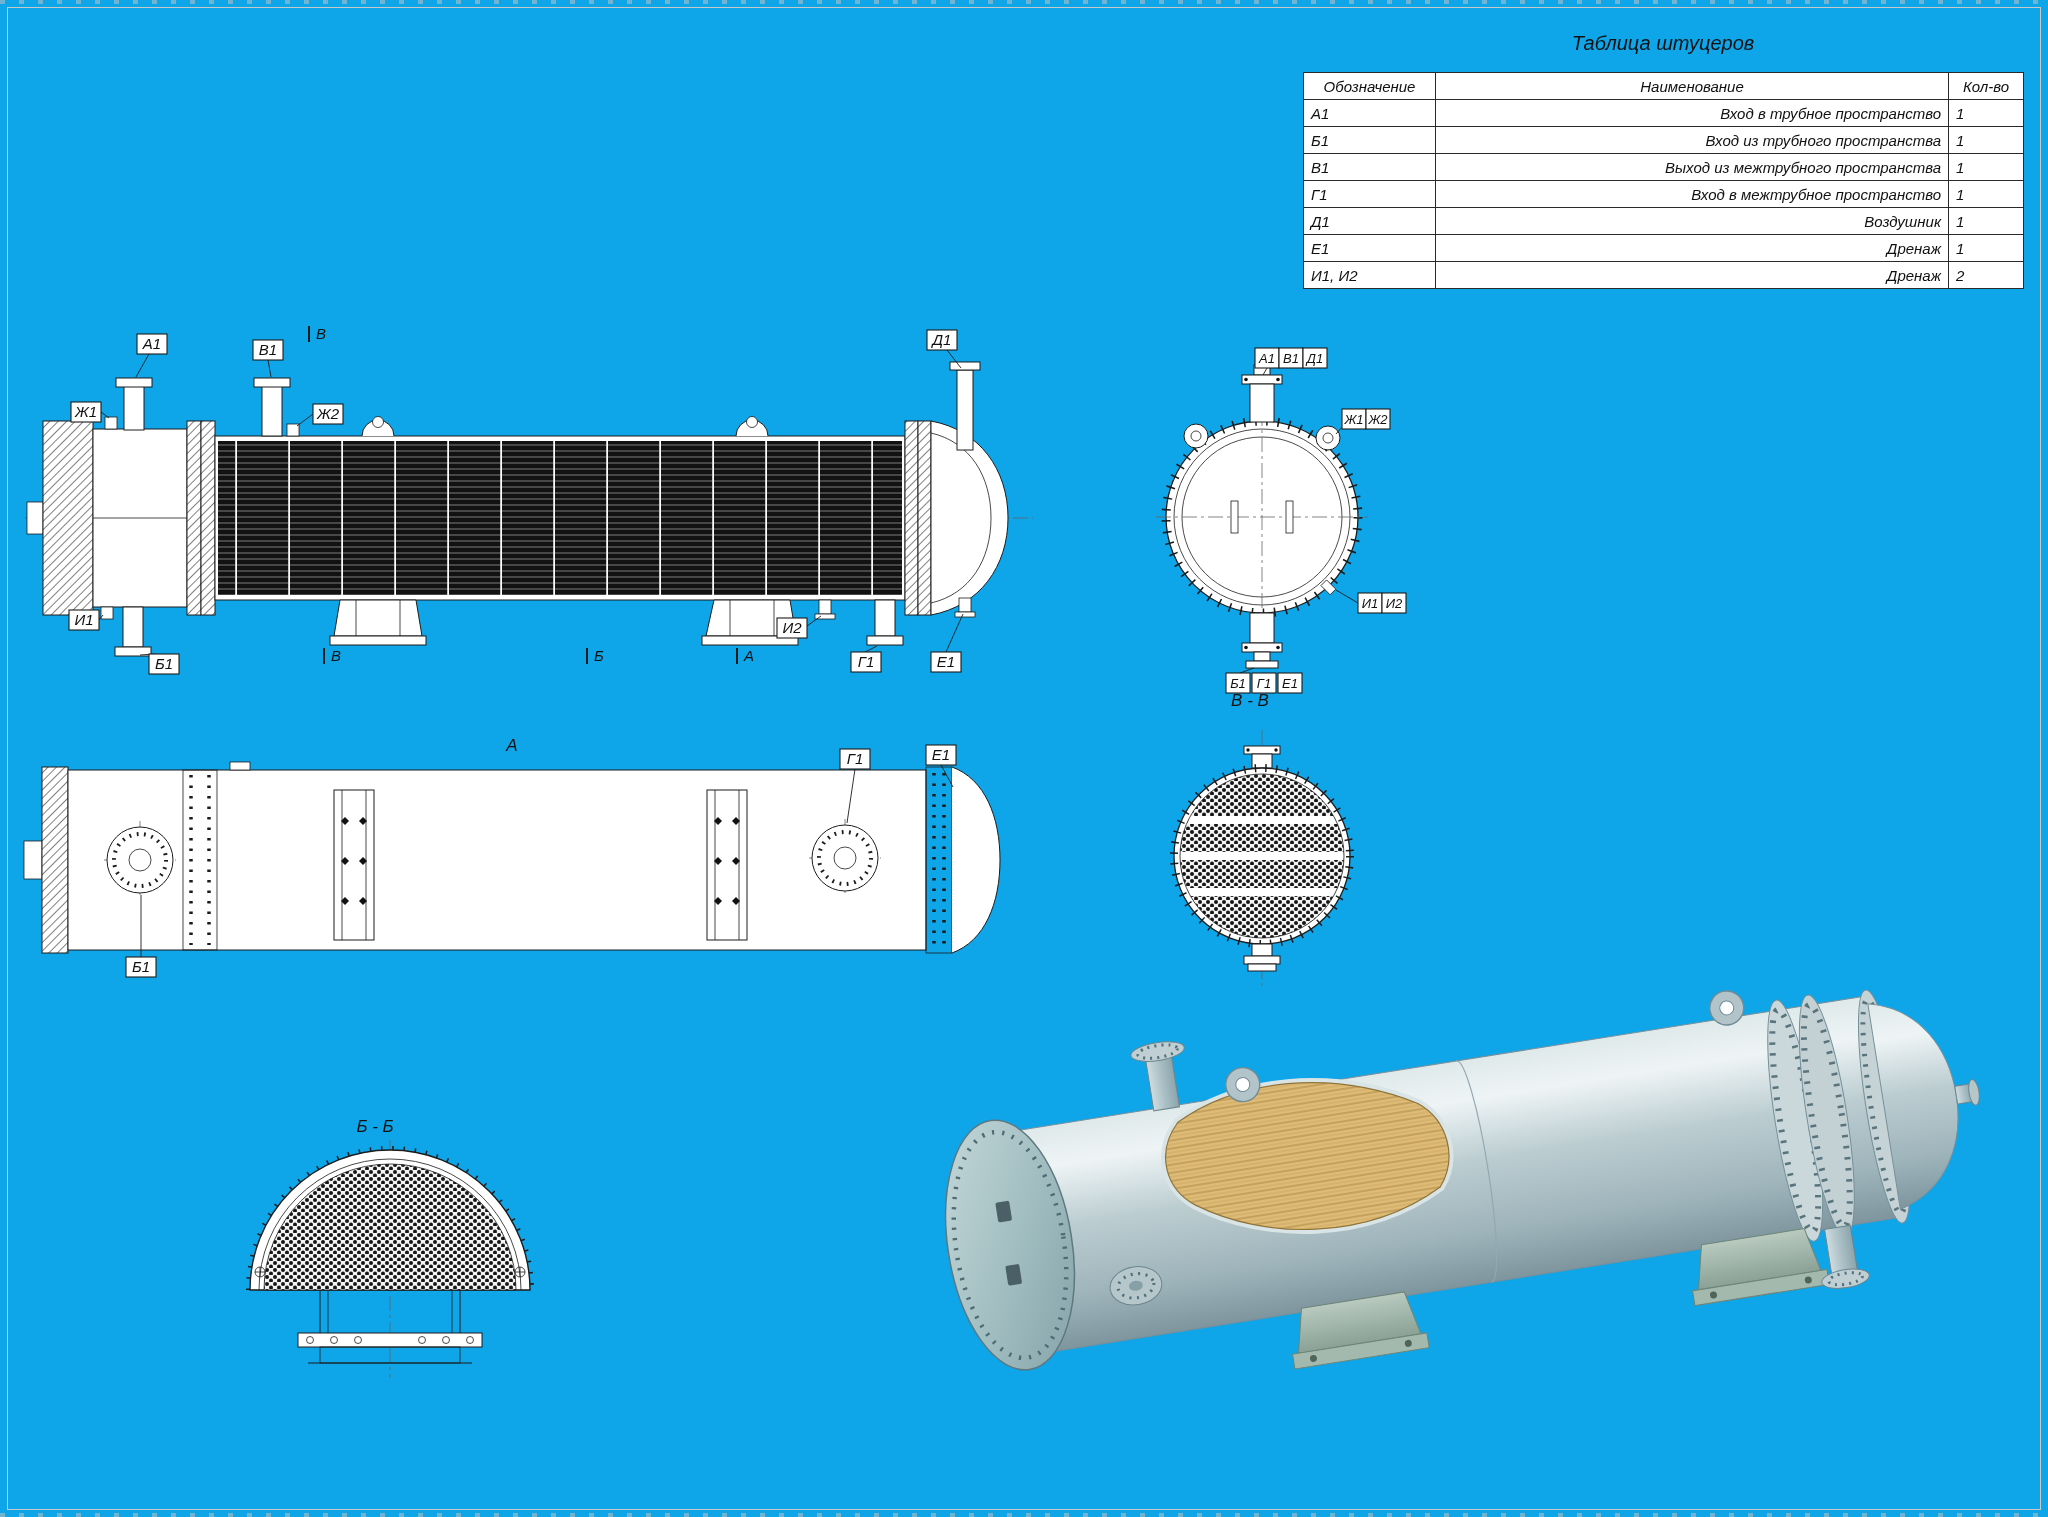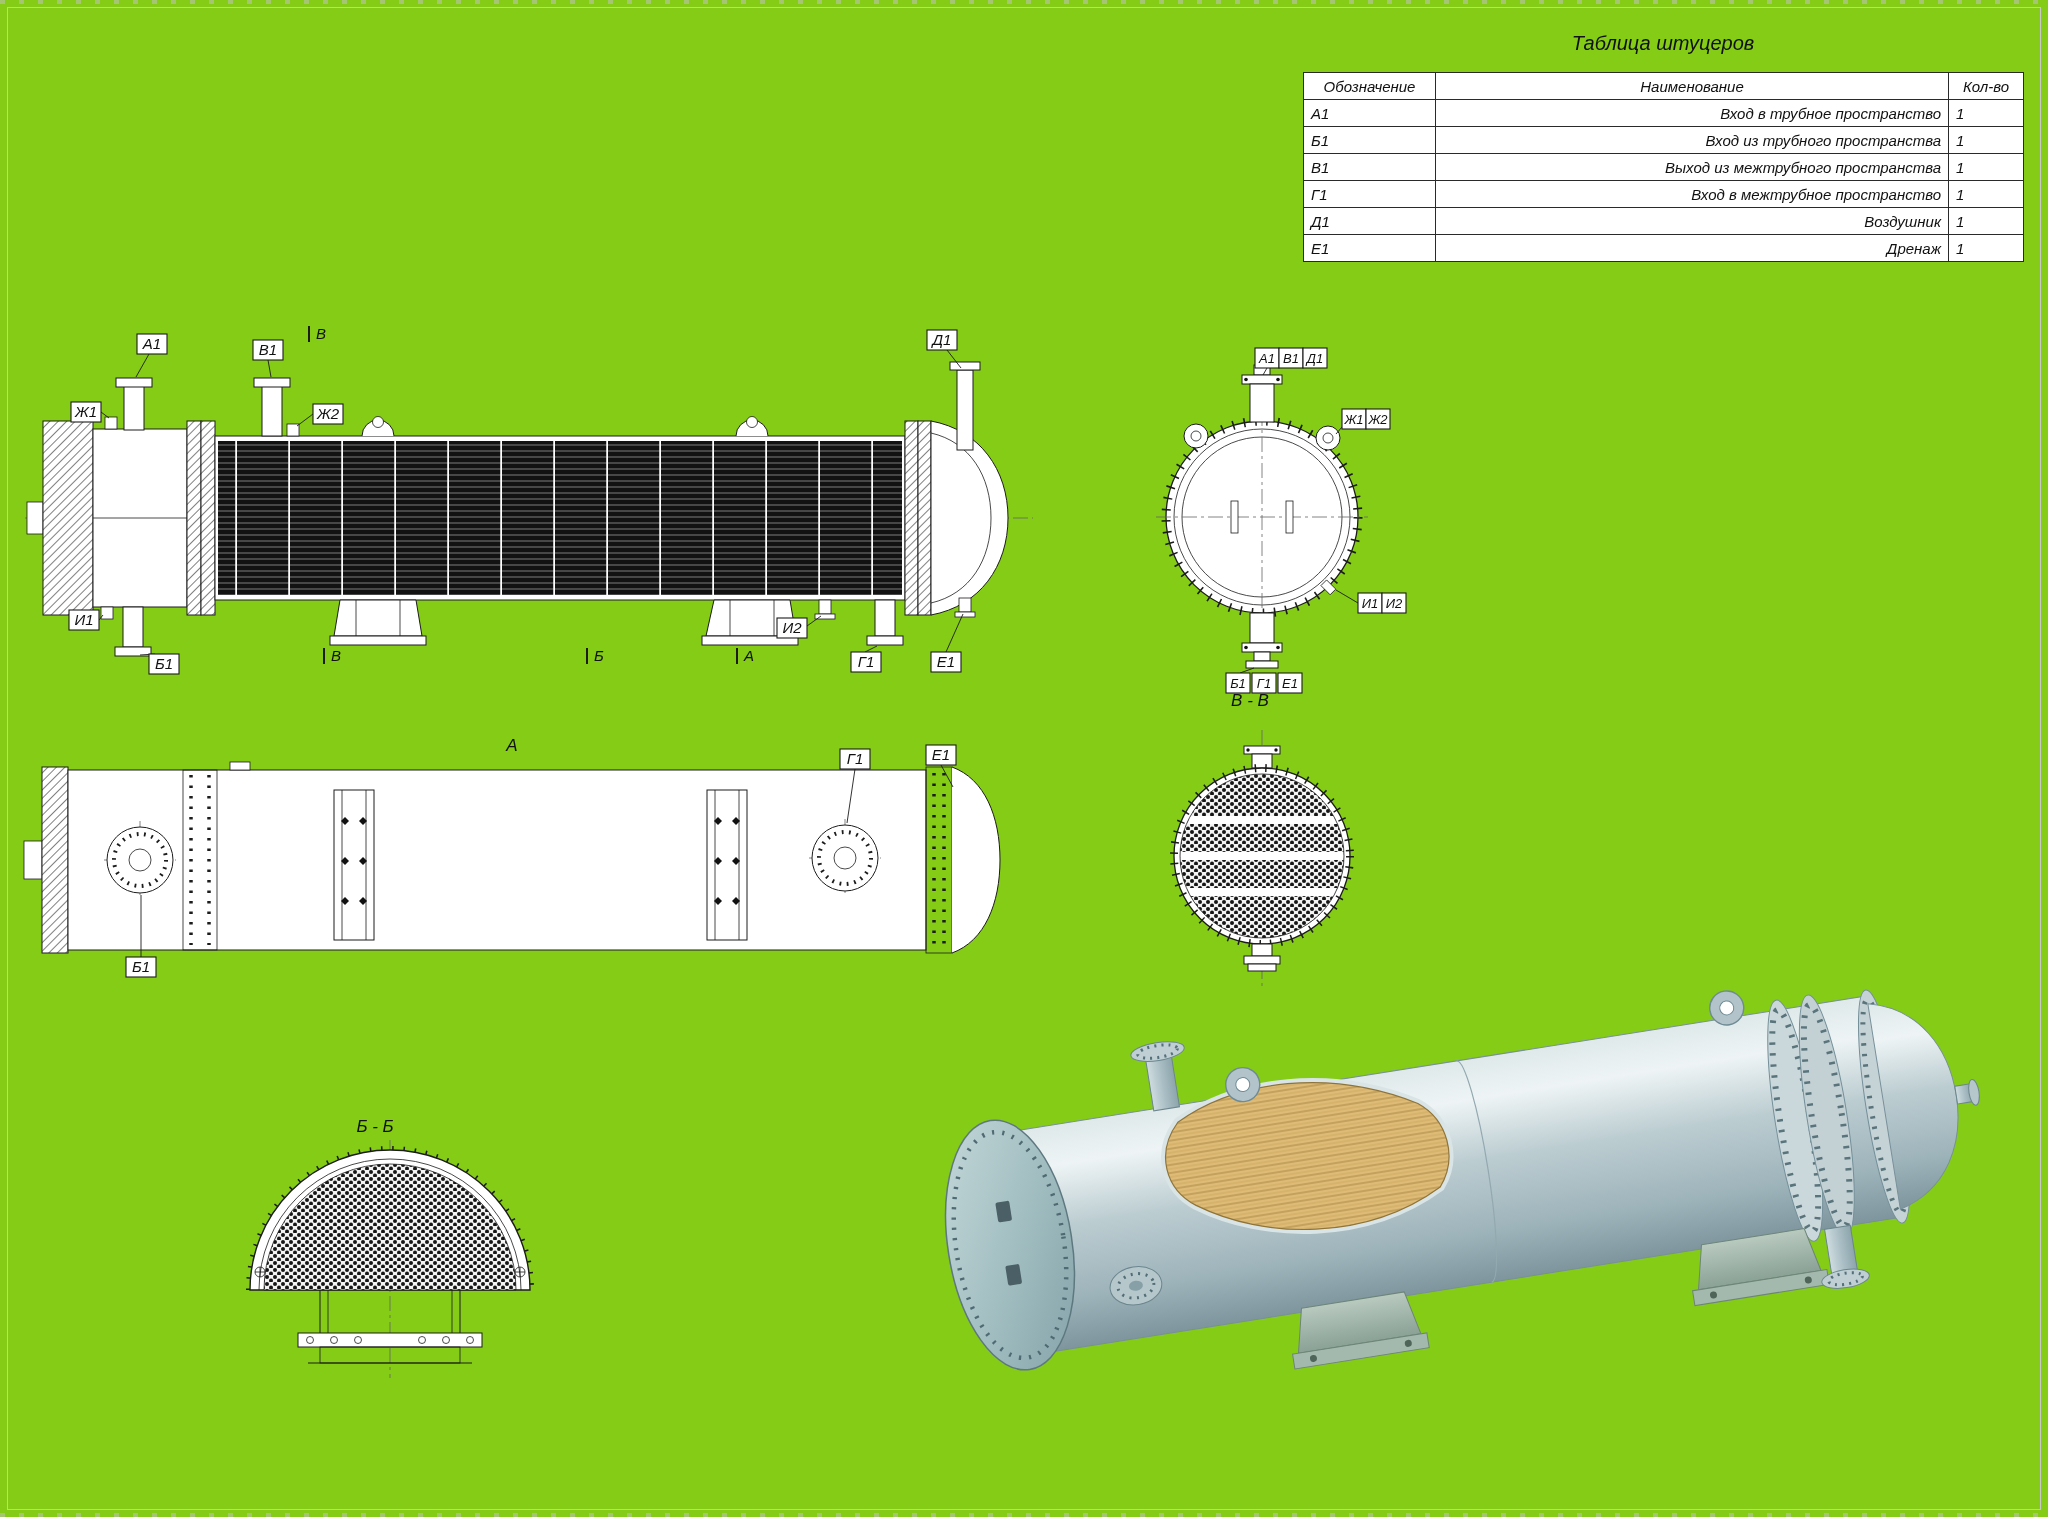--- a/index.html
+++ b/index.html
@@ -1,16 +1,16 @@
 <!DOCTYPE html>
 <html><head>
 <meta charset="utf-8">
 <style>
   html,body{margin:0;padding:0;background:#e9e9e9;}
-  .page{position:relative;width:2048px;height:1517px;background:#84cc16;overflow:hidden;
+  .page{position:relative;width:2048px;height:1517px;background:#0ea5e9;overflow:hidden;
         font-family:"Liberation Sans",sans-serif;}
   .frame{position:absolute;inset:7px;border:1px solid #c8c8c8;pointer-events:none;}
   .edge-ticks{position:absolute;left:0;right:0;height:4px;
         background:repeating-linear-gradient(90deg,#c0c0c0 0 5px,transparent 5px 19px);opacity:.55;}
   .edge-ticks.top{top:0}.edge-ticks.bottom{bottom:0}
 
   .tbl-title{position:absolute;left:1303px;top:32px;width:720px;text-align:center;
         font:italic 20px "Liberation Sans",sans-serif;color:#111;}
   table.nozzles{position:absolute;left:1303px;top:72px;width:720px;border-collapse:collapse;table-layout:fixed;}
   table.nozzles th,table.nozzles td{border:1px solid #2a2a2a;font:italic 15px "Liberation Sans",sans-serif;
@@ -122,20 +122,25 @@
       <tr>
           <td class="c">Д1</td>
           <td class="l">Воздушник</td>
           <td class="c">1</td>
         </tr>
       <tr>
           <td class="c">Е1</td>
           <td class="l">Дренаж</td>
           <td class="c">1</td>
         </tr>
+      <tr>
+          <td class="c">И1, И2</td>
+          <td class="l">Дренаж</td>
+          <td class="c">2</td>
+        </tr>
     </tbody>
   </table>
 
   <svg class="view" style="left:25px;top:318px" width="1010" height="360" viewBox="0 0 1010 360">
     <line class="cl" x1="0" y1="200" x2="1008" y2="200"></line>
     <rect class="inkf thin" x="2" y="184" width="16" height="32"></rect>
     <rect x="18" y="103" width="50" height="194" fill="url(#hatch)" stroke="#1c1c1c"></rect>
     <rect class="inkf" x="68" y="111" width="94" height="178"></rect>
     <line class="ink thin" x1="68" y1="200" x2="162" y2="200"></line>
     <rect x="162" y="103" width="14" height="194" fill="url(#hatch)" stroke="#1c1c1c"></rect>

